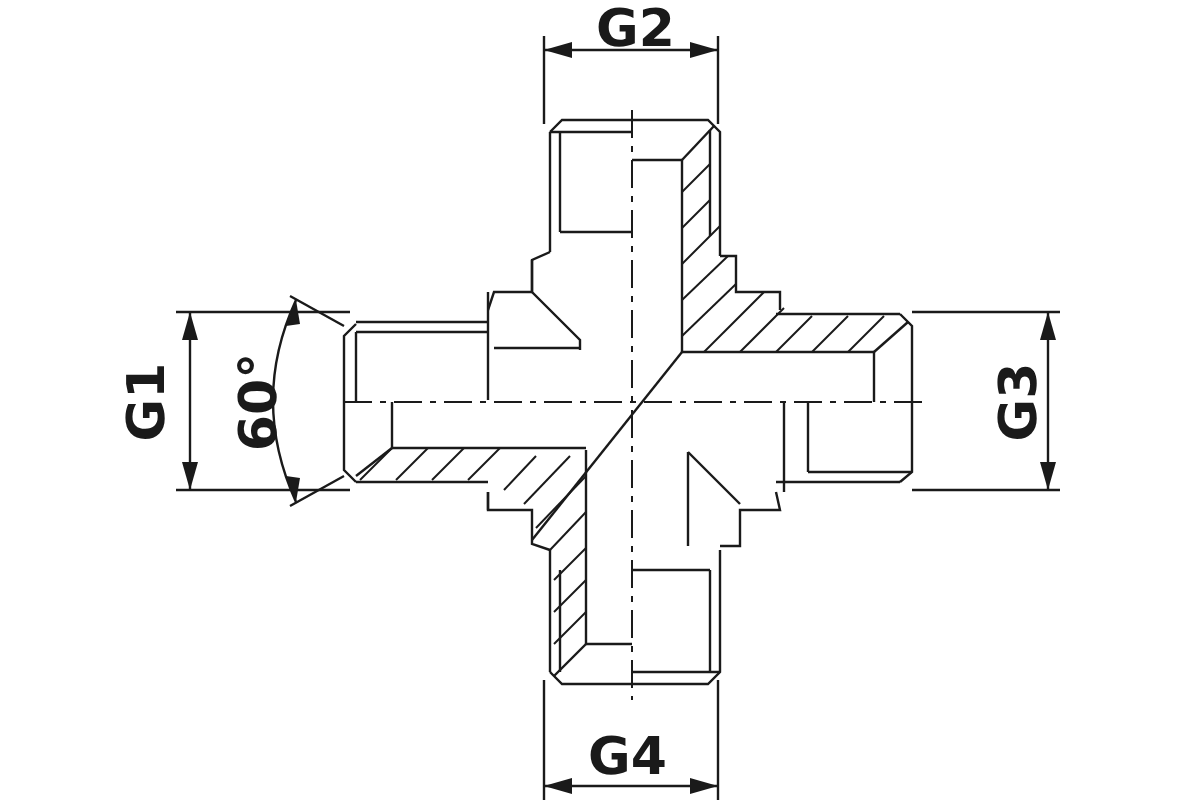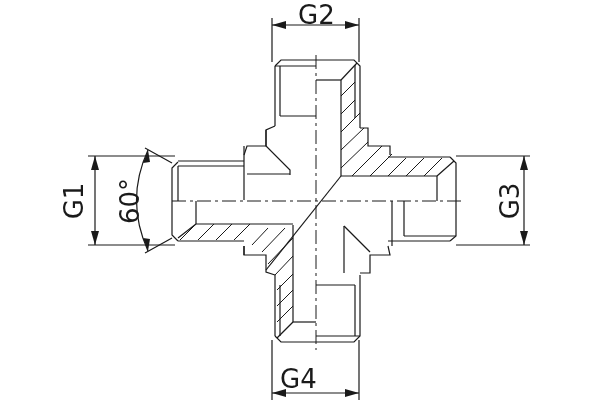--- a/index.html
+++ b/index.html
@@ -1,16 +1,16 @@
 <!DOCTYPE html>
 <html><head>
 <meta charset="utf-8">
 <style>
   html, body { margin: 0; padding: 0; background: #ffffff; }
-  #canvas { position: relative; width: 600px; height: 400px; background: #ffffff; overflow: hidden; }
+  #canvas { position: relative; width: 600px; height: 400px; background: #ffffff; overflow: hidden; font-weight: bold; }
   svg { position: absolute; left: 0; top: 0; }
   .lbl { position: absolute; font-family: "DejaVu Sans", sans-serif; color: #1a1a1a; font-size: 26px; line-height: 1; letter-spacing: 0px; }
   .rot { transform-origin: center center; transform: rotate(-90deg); }
 </style>
 </head>
 <body>
 
 <div id="canvas">
 <svg width="600" height="400" viewBox="0 0 600 400" fill="none" stroke="#1a1a1a" stroke-width="1.2" stroke-linejoin="miter">
 
@@ -147,17 +147,17 @@
     <line x1="341" y1="168" x2="368" y2="142"></line>
     <line x1="352" y1="176" x2="382" y2="146"></line>
     <line x1="370" y1="176" x2="392" y2="154"></line>
     <line x1="388" y1="176" x2="406" y2="158"></line>
     <line x1="406" y1="176" x2="424" y2="158"></line>
     <line x1="424" y1="176" x2="442" y2="158"></line>
   </g>
 </svg>
 
 <div class="lbl" style="left:298px; top:2px;">G2</div>
-<div class="lbl" style="left:280px; top:366px;">G4</div>
+<div class="lbl" style="left:294px; top:366px;">G4</div>
 <div class="lbl rot" style="left:54px; top:188px; width:40px; text-align:center;">G1</div>
 <div class="lbl rot" style="left:105px; top:188px; width:50px; text-align:center;">60°</div>
 <div class="lbl rot" style="left:490px; top:188px; width:40px; text-align:center;">G3</div>
 </div>
 
 </body></html>

